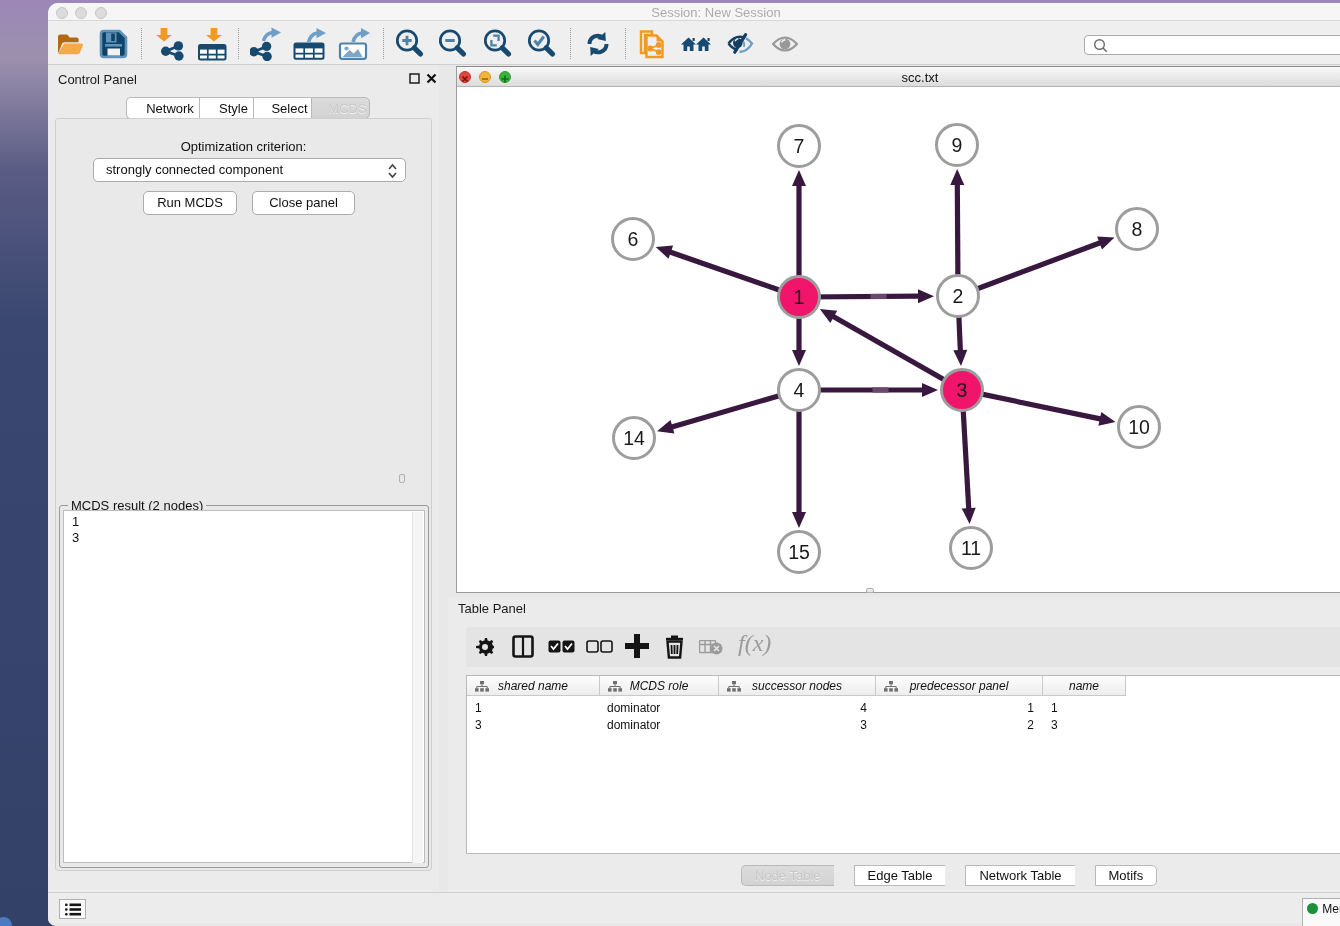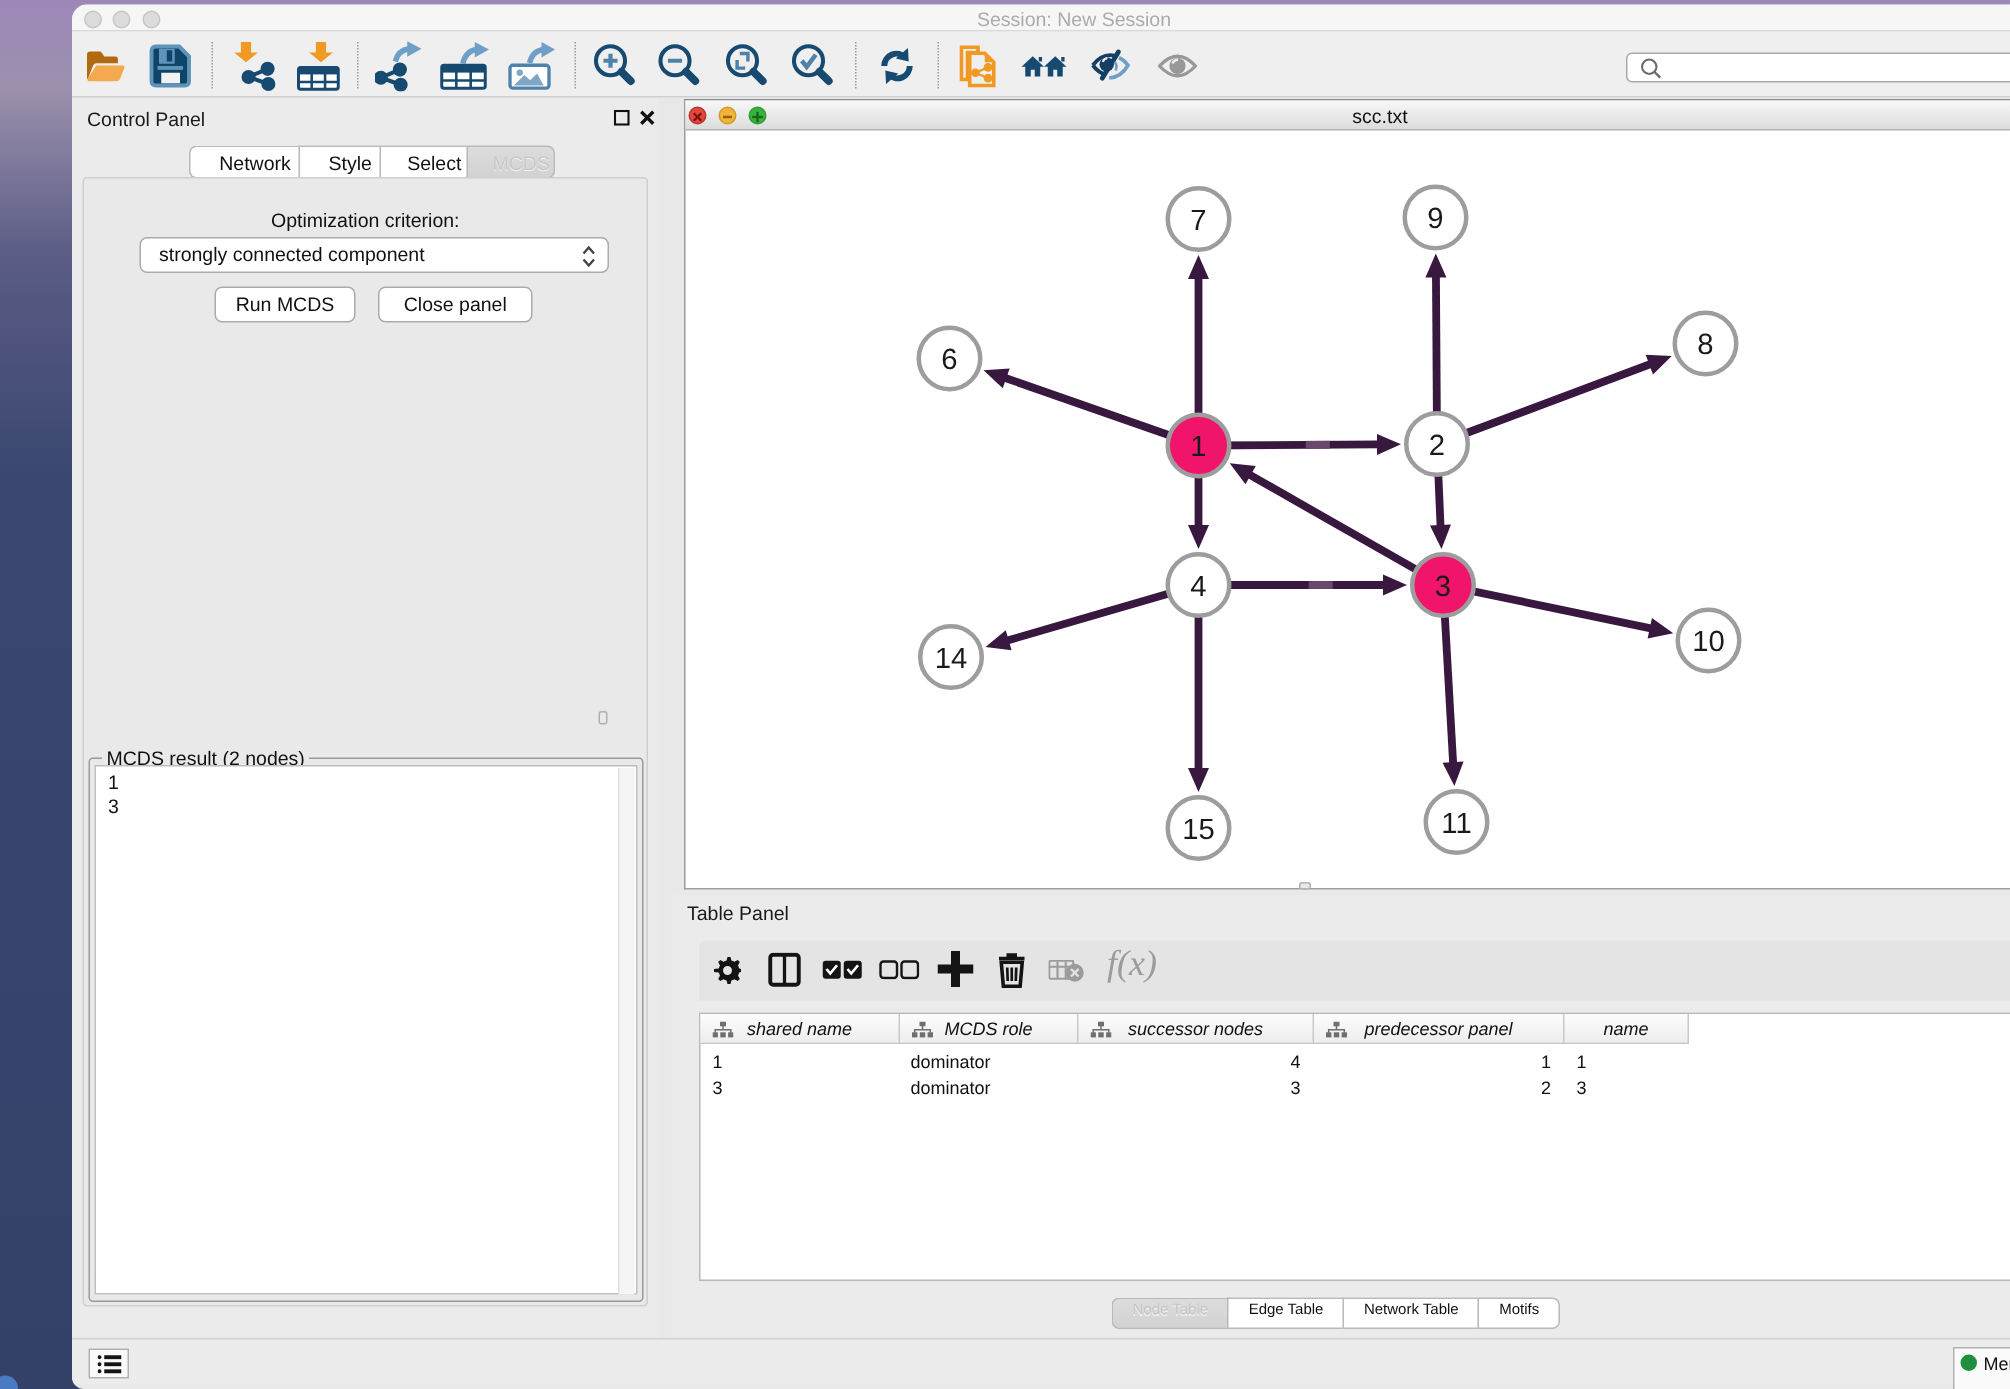--- a/index.html
+++ b/index.html
@@ -42,21 +42,21 @@
 .handle { position:absolute; background:#e9e9e9; border:1px solid #b0b0b0; border-radius:2px; }
 
 #tpanel { position:absolute; left:400px; top:594px; width:937px; height:295px; background:#ebebeb; }
 #tphead { position:absolute; left:10px; top:4px; font-size:13px; color:#1a1a1a; }
 #ttoolbar { position:absolute; left:18px; top:30px; width:908px; height:40px; background:#e4e4e4; border-radius:4px 4px 0 0; }
 #ttable { position:absolute; left:18px; top:78px; width:908px; height:179px; background:#fff; border:1px solid #b9b9b9; }
 #thead { position:absolute; left:0; top:0; height:20px; background:linear-gradient(#fdfdfd,#ededed); border-bottom:1px solid #c9c9c9; font-size:12px; color:#111; }
 .th { position:absolute; top:0; height:20px; border-right:1px solid #c9c9c9;font-style:italic; }
 .th span { position:absolute; width:100%; text-align:center; top:3px; }
 .trow { position:absolute; font-size:12px; color:#111; height:17px; }
-#ttabs { position:absolute; left:293px; top:268px; height:21px; display:flex; font-size:10px; }
+#ttabs { position:absolute; left:293px; top:268px; height:21px; display:flex; font-size:13px;gap:20px; }
 .ttab { border:1px solid #b9b9b9; border-right:none; background:#fff; padding:2px 13px 0; color:#111; }
 .ttab.sel { background:linear-gradient(#dcdcdc,#d2d2d2); color:#c6c6c6; text-shadow:0 1px 0 #f0f0f0; }
 .ttab.first { border-radius:5px 0 0 5px; }
 .ttab.last { border-radius:0 5px 5px 0; border-right:1px solid #b9b9b9; }
 
 #statusbar { position:absolute; left:0; top:889px; width:1337px; height:31px; background:#ececec; border-top:1px solid #cfcfcf; }
 #listbtn { position:absolute; left:11px; top:6px; width:27px; height:20px; background:#fafafa; border:1px solid #b0b0b0; }
 #membtn { position:absolute; right:14px; top:5px; width:69px; height:37px; background:#fafafa; border:1px solid #b0b0b0; font-size:12px; color:#111; text-align:center; line-height:21px; }
 </style>
 </head>

